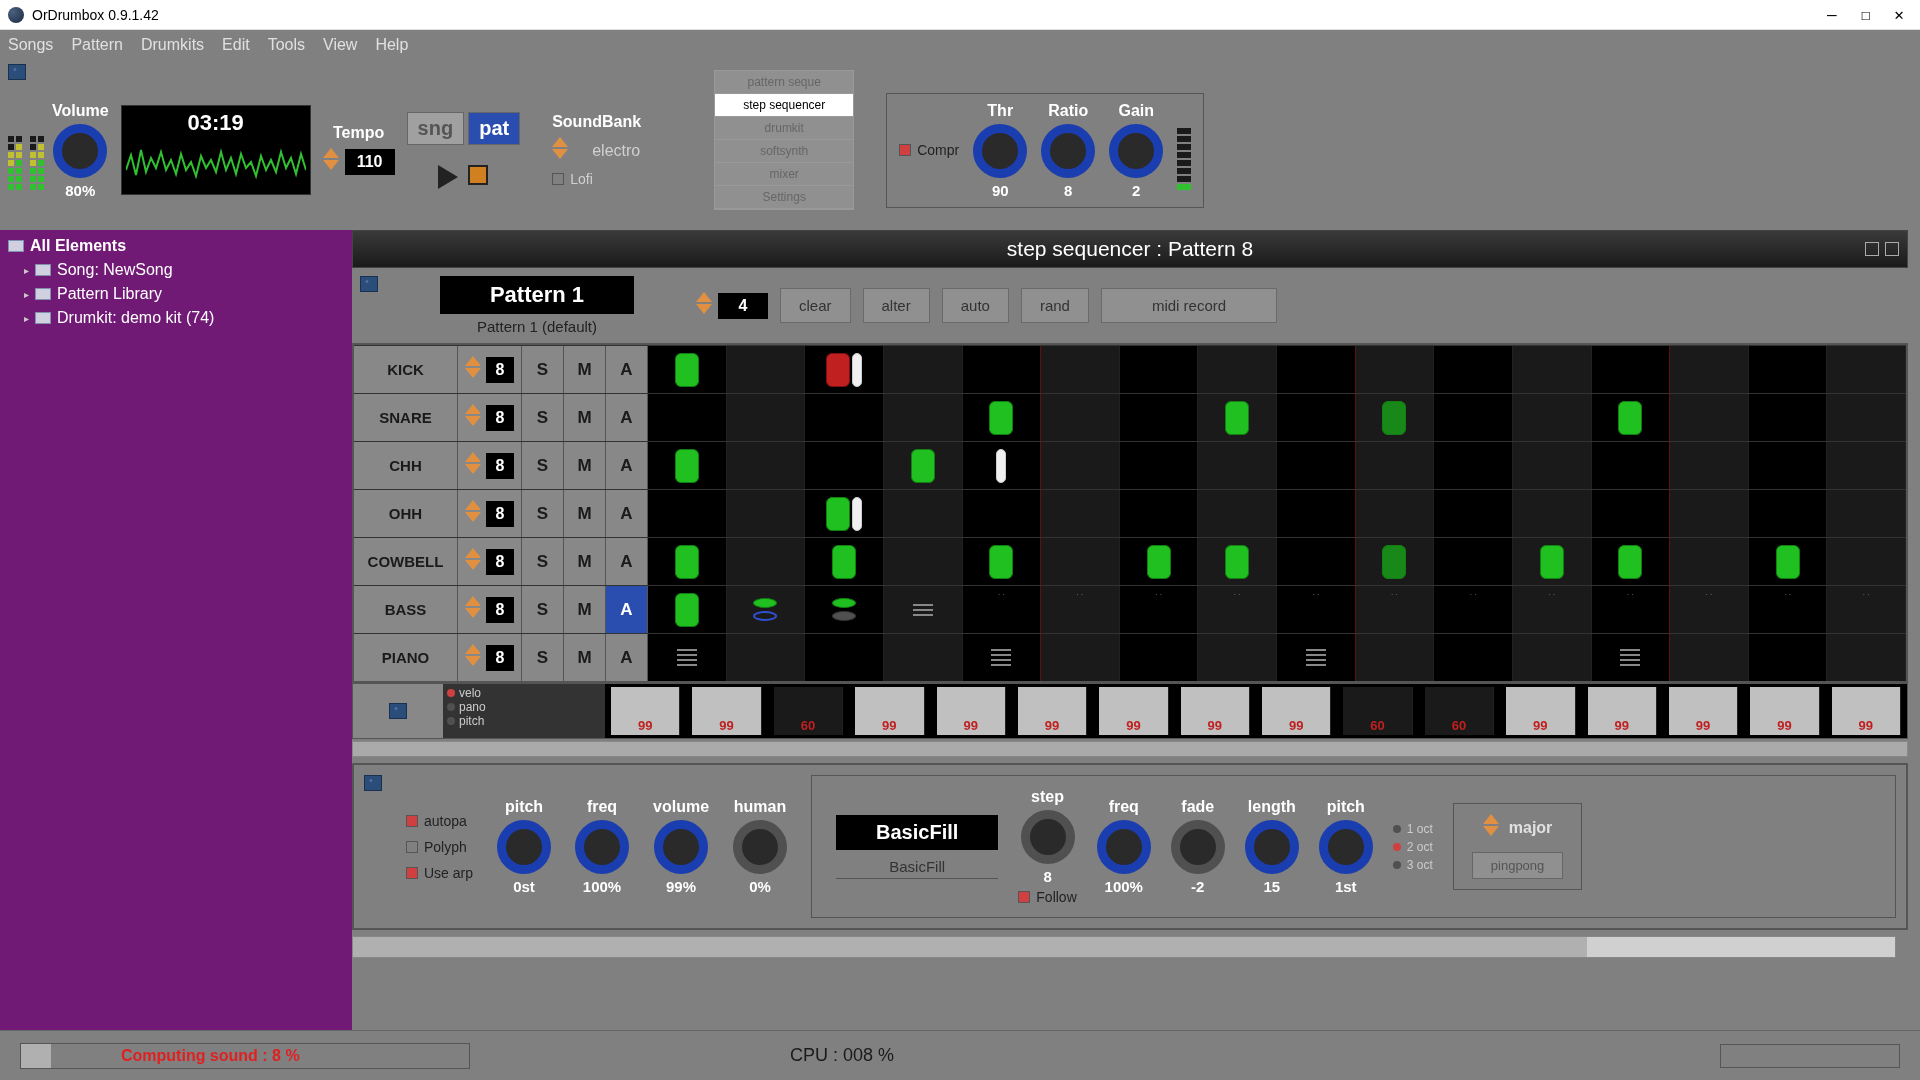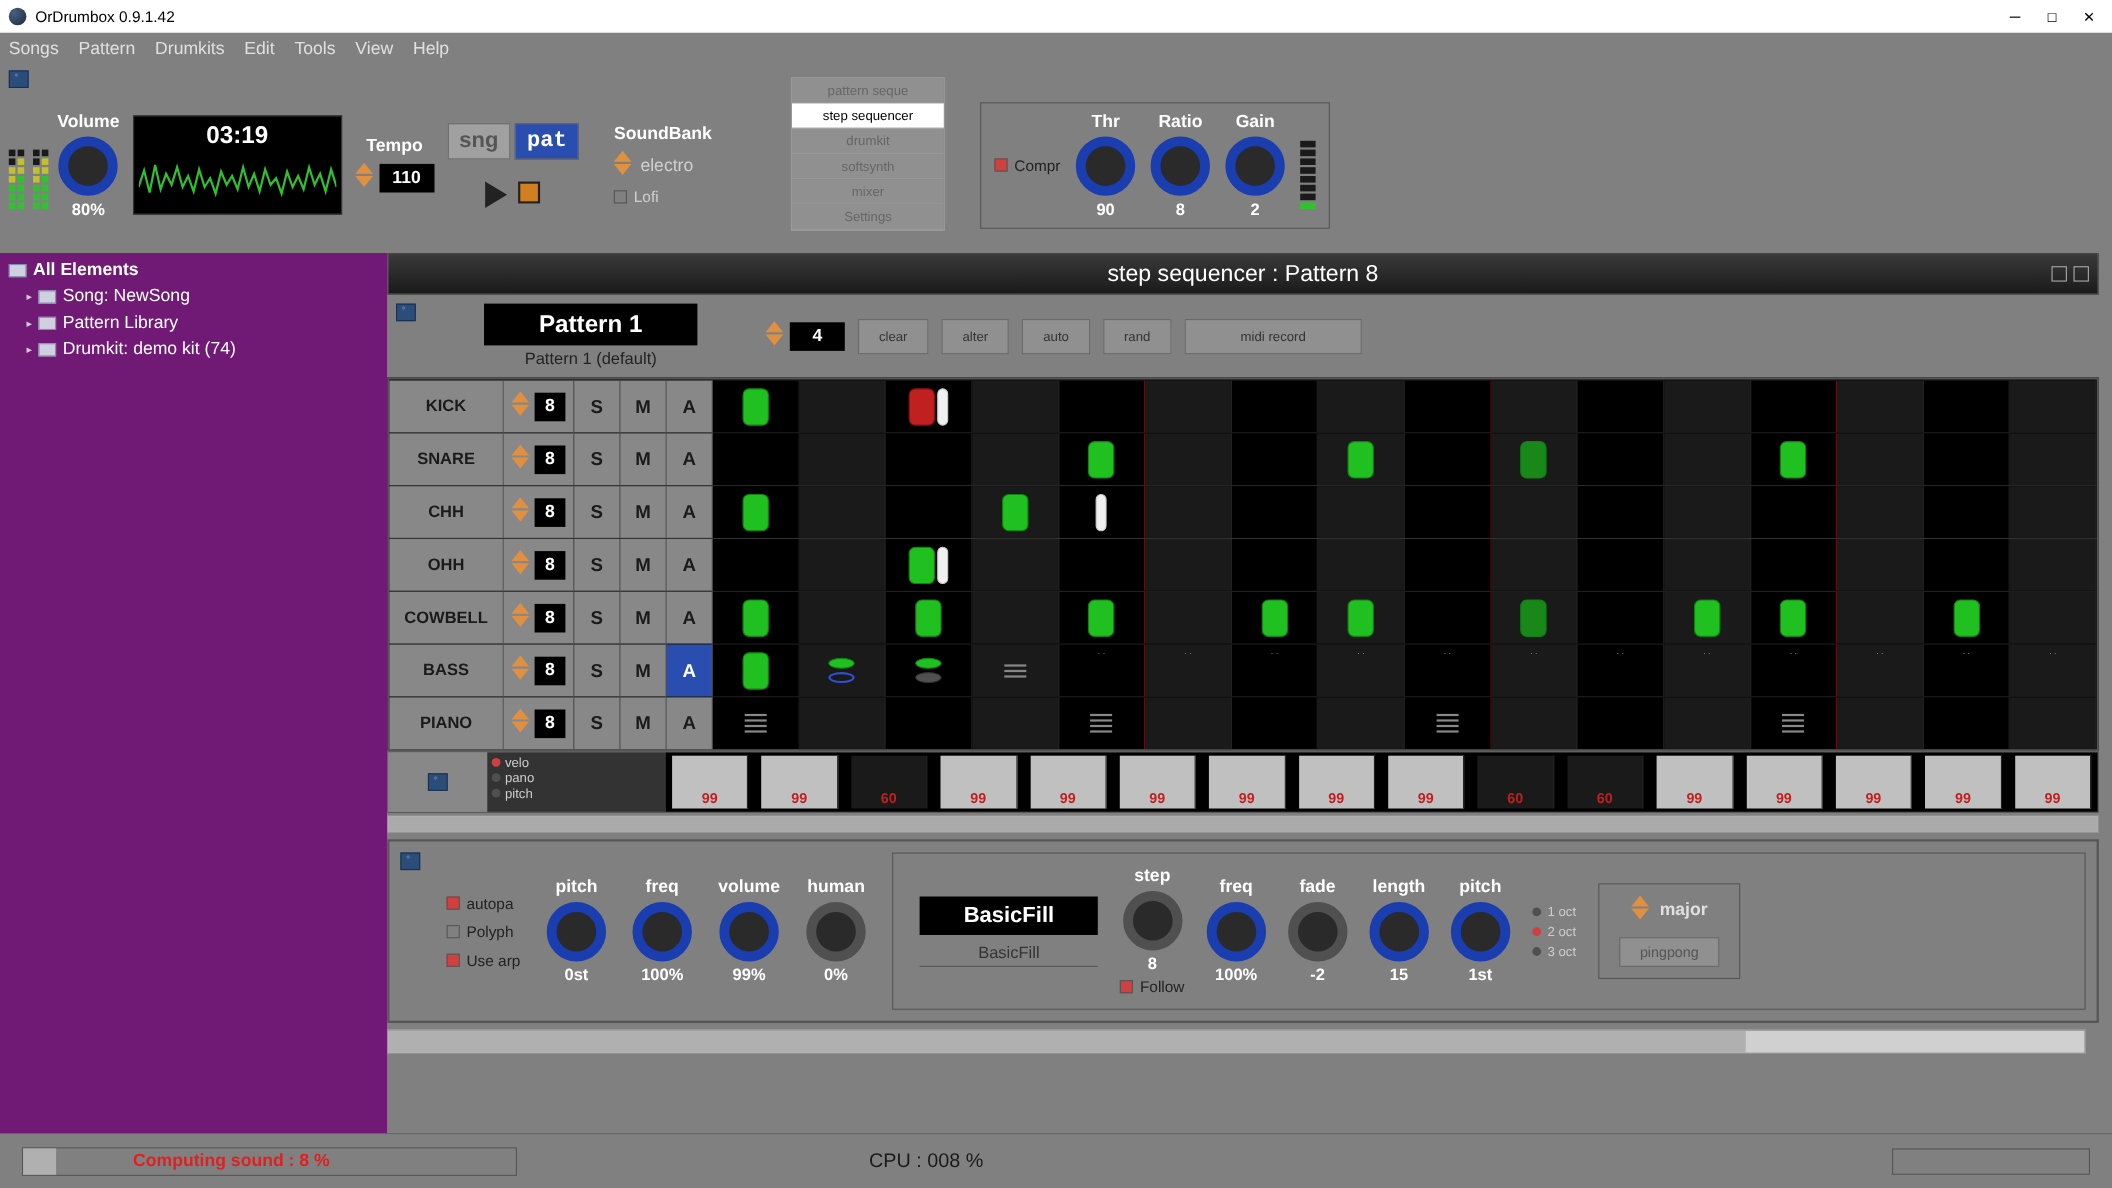--- a/index.html
+++ b/index.html
@@ -31,27 +31,27 @@
 .waveform { width: 100%; flex: 1; position: relative; overflow: hidden; margin-top: 4px; }
 .tempo-section { display: flex; flex-direction: column; align-items: center; gap: 6px; }
 .spinner { display: flex; align-items: center; gap: 4px; }
 .spinner-arrows { width: 18px; height: 28px; display: flex; flex-direction: column; }
 .arrow-up, .arrow-down { width: 0; height: 0; border-left: 8px solid transparent; border-right: 8px solid transparent; cursor: pointer; }
 .arrow-up { border-bottom: 10px solid #e09040; margin-bottom: 2px; }
 .arrow-down { border-top: 10px solid #e09040; }
 .spinner-value { background: #000; color: #fff; padding: 4px 12px; font-size: 16px; font-weight: bold; min-width: 50px; text-align: center; }
 .mode-buttons { display: flex; gap: 4px; }
 .mode-btn { padding: 4px 10px; background: #a0a0a0; color: #555; font-size: 20px; font-weight: bold; border: 1px solid #666; cursor: pointer; }
-.mode-btn.active { background: #2a4db0; color: #fff; font-family: Liberation Mono, monospace; }
+.mode-btn.active { background: #2a4db0; color: #fff; }
 .transport { display: flex; gap: 10px; margin-top: 10px; }
 .play-btn { width: 0; height: 0; border-top: 12px solid transparent; border-bottom: 12px solid transparent; border-left: 20px solid #222; cursor: pointer; }
 .stop-btn { width: 20px; height: 20px; background: #d08020; border: 2px solid #222; cursor: pointer; }
 .soundbank-section { display: flex; flex-direction: column; gap: 6px; }
 .sb-label { color: #fff; font-size: 16px; font-weight: bold; }
-.sb-value { background: transparent; color: #d0d0d0; padding: 2px; font-size: 16px; }
+.sb-value { background: transparent; color: #d0d0d0; padding: 2px; font-size: 16px; margin-left: 16px; }
 .checkbox-row { display: flex; align-items: center; gap: 6px; }
 .cb { width: 12px; height: 12px; background: #808080; border: 1px solid #555; }
 .cb.checked { background: #d04040; }
 .cb-label { color: #d0d0d0; font-size: 14px; }
 .tab-list { width: 140px; border: 1px solid #999; }
 .tab-item { padding: 4px 8px; font-size: 12px; text-align: center; border-bottom: 1px solid #999; background: #909090; color: #666; cursor: pointer; }
 .tab-item.active { background: #fff; color: #000; }
 .compressor-panel { border: 1px solid #555; padding: 8px 12px; display: flex; align-items: center; gap: 14px; }
 .comp-meter { display: flex; flex-direction: column-reverse; gap: 2px; height: 80px; }
 .comp-seg { width: 14px; height: 6px; background: #1a1a1a; }
@@ -63,21 +63,21 @@
 .folder-icon { width: 16px; height: 12px; background: #d0d0e0; border: 1px solid #8090b0; }
 .expand { color: #ccc; font-size: 10px; }
 .main-content { flex: 1; background: #808080; padding: 0 12px 8px 0; display: flex; flex-direction: column; overflow: hidden; }
 .seq-header { background: linear-gradient(#3a3a3a, #1a1a1a); padding: 6px 12px; color: #fff; font-size: 21px; text-align: center; position: relative; border: 1px solid #444; display: flex; align-items: center; justify-content: center; }
 .seq-header-icons { position: absolute; right: 8px; display: flex; gap: 6px; }
 .sh-icon { width: 14px; height: 14px; border: 1px solid #aaa; cursor: pointer; }
 .pattern-bar { background: #808080; padding: 8px; display: flex; align-items: center; gap: 12px; }
 .pattern-left { width: 294px; display: flex; flex-direction: column; align-items: center; gap: 4px;}
 .pattern-name-box { background: #000; color: #fff; padding: 6px 50px; font-size: 22px; font-weight: bold; }
 .pattern-sub { color: #222; font-size: 15px; }
-.action-btn { background: #909090; border: 1px solid #6a6a6a; color: #333; padding: 8px 18px; font-size: 12px; cursor: pointer; }
+.action-btn { background: #909090; border: 1px solid #6a6a6a; color: #333; padding: 8px 18px; font-size: 15px; cursor: pointer; }
 .action-btn.wide { padding: 8px 50px; }
 .tracks-area { border: 2px solid #555; background: #000; }
 .track-row { display: flex; height: 48px; border-top: 1px solid #333; }
 .track-name { width: 104px; background: #888; color: #1a1a1a; font-size: 15px; font-weight: bold; display: flex; align-items: center; justify-content: center; border-right: 1px solid #555; }
 .track-spinner { width: 64px; background: #888; display: flex; align-items: center; justify-content: center; gap: 3px; border-right: 1px solid #555; }
 .track-spin-val { background: #000; color: #fff; padding: 4px 10px; font-size: 16px; font-weight: bold; }
 .track-btn { width: 42px; background: #888; color: #1a1a1a; font-size: 17px; font-weight: bold; display: flex; align-items: center; justify-content: center; border-right: 1px solid #555; cursor: pointer; }
 .track-btn.active { background: #2a4db0; color: #fff; }
 .steps-area { flex: 1; display: grid; grid-template-columns: repeat(16, 1fr); position: relative; background: #000; }
 .step-cell { border-right: 1px solid #222; position: relative; display: flex; align-items: center; justify-content: center; }

